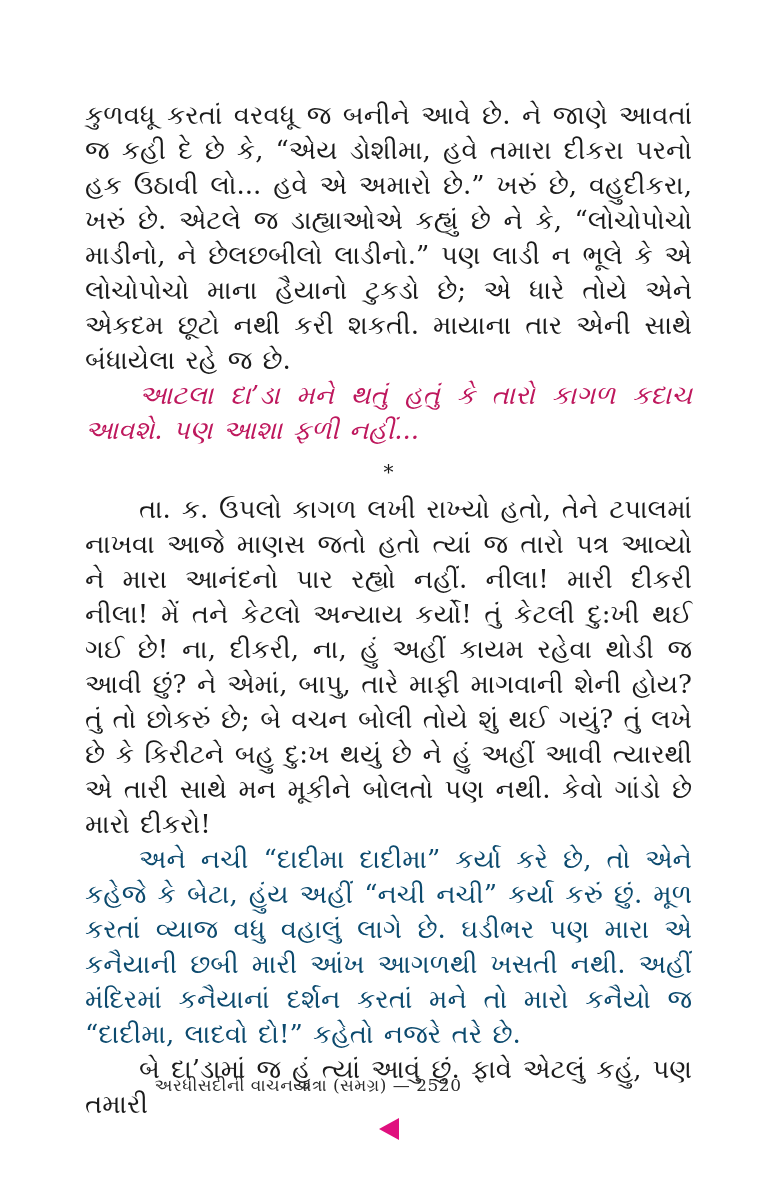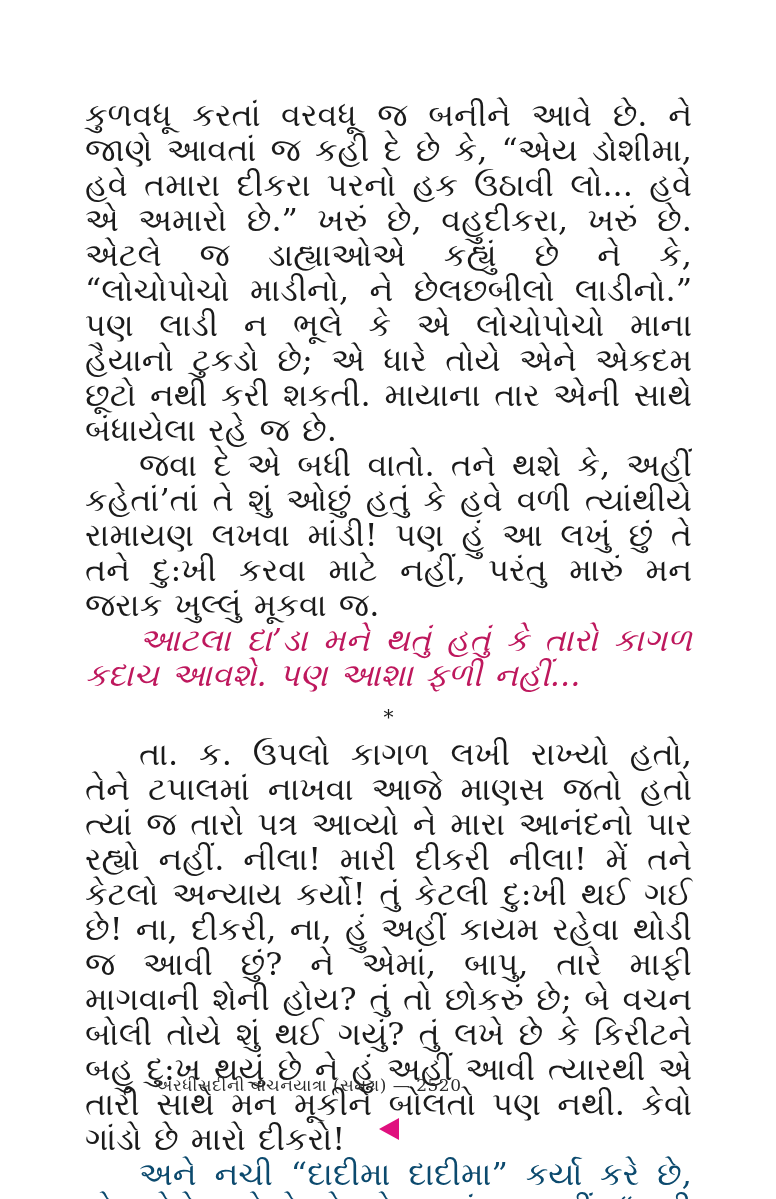--- a/index.html
+++ b/index.html
@@ -20,21 +20,21 @@
     background: #ffffff;
   }
   .text-block {
     position: absolute;
     top: 98px;
     left: 85px;
     width: 607px;
   }
   .para {
     margin: 0;
-    font-size: 32px;
+    font-size: 26px;
     line-height: 35px;
     color: #1b1b1b;
     text-align: justify;
     text-align-last: left;
     word-spacing: 2px;
   }
   .para.indent {
     text-indent: 54px;
   }
   .separator {
@@ -67,21 +67,20 @@
   }
 </style>
 </head>
 <body style="background: rgb(255, 255, 255);">
 
 <div class="page">
 
   <main class="text-block">
     <div>
         <p class="para" style="color: rgb(27, 27, 27);">કુળવધૂ કરતાં વરવધૂ જ બનીને આવે છે. ને જાણે આવતાં જ કહી દે છે કે, “એય ડોશીમા, હવે તમારા દીકરા પરનો હક ઉઠાવી લો... હવે એ અમારો છે.” ખરું છે, વહુદીકરા, ખરું છે. એટલે જ ડાહ્યાઓએ કહ્યું છે ને કે, “લોચોપોચો માડીનો, ને છેલછબીલો લાડીનો.” પણ લાડી ન ભૂલે કે એ લોચોપોચો માના હૈયાનો ટુકડો છે; એ ધારે તોયે એને એકદમ છૂટો નથી કરી શકતી. માયાના તાર એની સાથે બંધાયેલા રહે જ છે.</p>
-        <p class="para indent" style="color: rgb(27, 27, 27);">જવા દે એ બધી વાતો. તને થશે કે, અહીં કહેતાં’તાં તે શું ઓછું હતું કે હવે વળી ત્યાંથીયે રામાયણ લખવા માંડી! પણ હું આ લખું છું તે તને દુ:ખી કરવા માટે નહીં, પરંતુ મારું મન જરાક ખુલ્લું મૂકવા જ.</p>
         <p class="para indent" style="color: #be185d; font-style: italic;">આટલા દા’ડા મને થતું હતું કે તારો કાગળ કદાચ આવશે. પણ આશા ફળી નહીં...</p>
       </div>
     <div class="separator">*</div>
     <div>
         <p class="para indent" style="color: rgb(27, 27, 27);">તા. ક. ઉપલો કાગળ લખી રાખ્યો હતો, તેને ટપાલમાં નાખવા આજે માણસ જતો હતો ત્યાં જ તારો પત્ર આવ્યો ને મારા આનંદનો પાર રહ્યો નહીં. નીલા! મારી દીકરી નીલા! મેં તને કેટલો અન્યાય કર્યો! તું કેટલી દુ:ખી થઈ ગઈ છે! ના, દીકરી, ના, હું અહીં કાયમ રહેવા થોડી જ આવી છું? ને એમાં, બાપુ, તારે માફી માગવાની શેની હોય? તું તો છોકરું છે; બે વચન બોલી તોયે શું થઈ ગયું? તું લખે છે કે કિરીટને બહુ દુ:ખ થયું છે ને હું અહીં આવી ત્યારથી એ તારી સાથે મન મૂકીને બોલતો પણ નથી. કેવો ગાંડો છે મારો દીકરો!</p>
         <p class="para indent" style="color: #0c4a6e;">અને નચી “દાદીમા દાદીમા” કર્યા કરે છે, તો એને કહેજે કે બેટા, હુંય અહીં “નચી નચી” કર્યા કરું છું. મૂળ કરતાં વ્યાજ વધુ વહાલું લાગે છે. ઘડીભર પણ મારા એ કનૈયાની છબી મારી આંખ આગળથી ખસતી નથી. અહીં મંદિરમાં કનૈયાનાં દર્શન કરતાં મને તો મારો કનૈયો જ “દાદીમા, લાદવો દો!” કહેતો નજરે તરે છે.</p>
         <p class="para indent" style="color: rgb(27, 27, 27);">બે દા’ડામાં જ હું ત્યાં આવું છું. ફાવે એટલું કહું, પણ તમારી</p>
       </div>
   </main>
 

